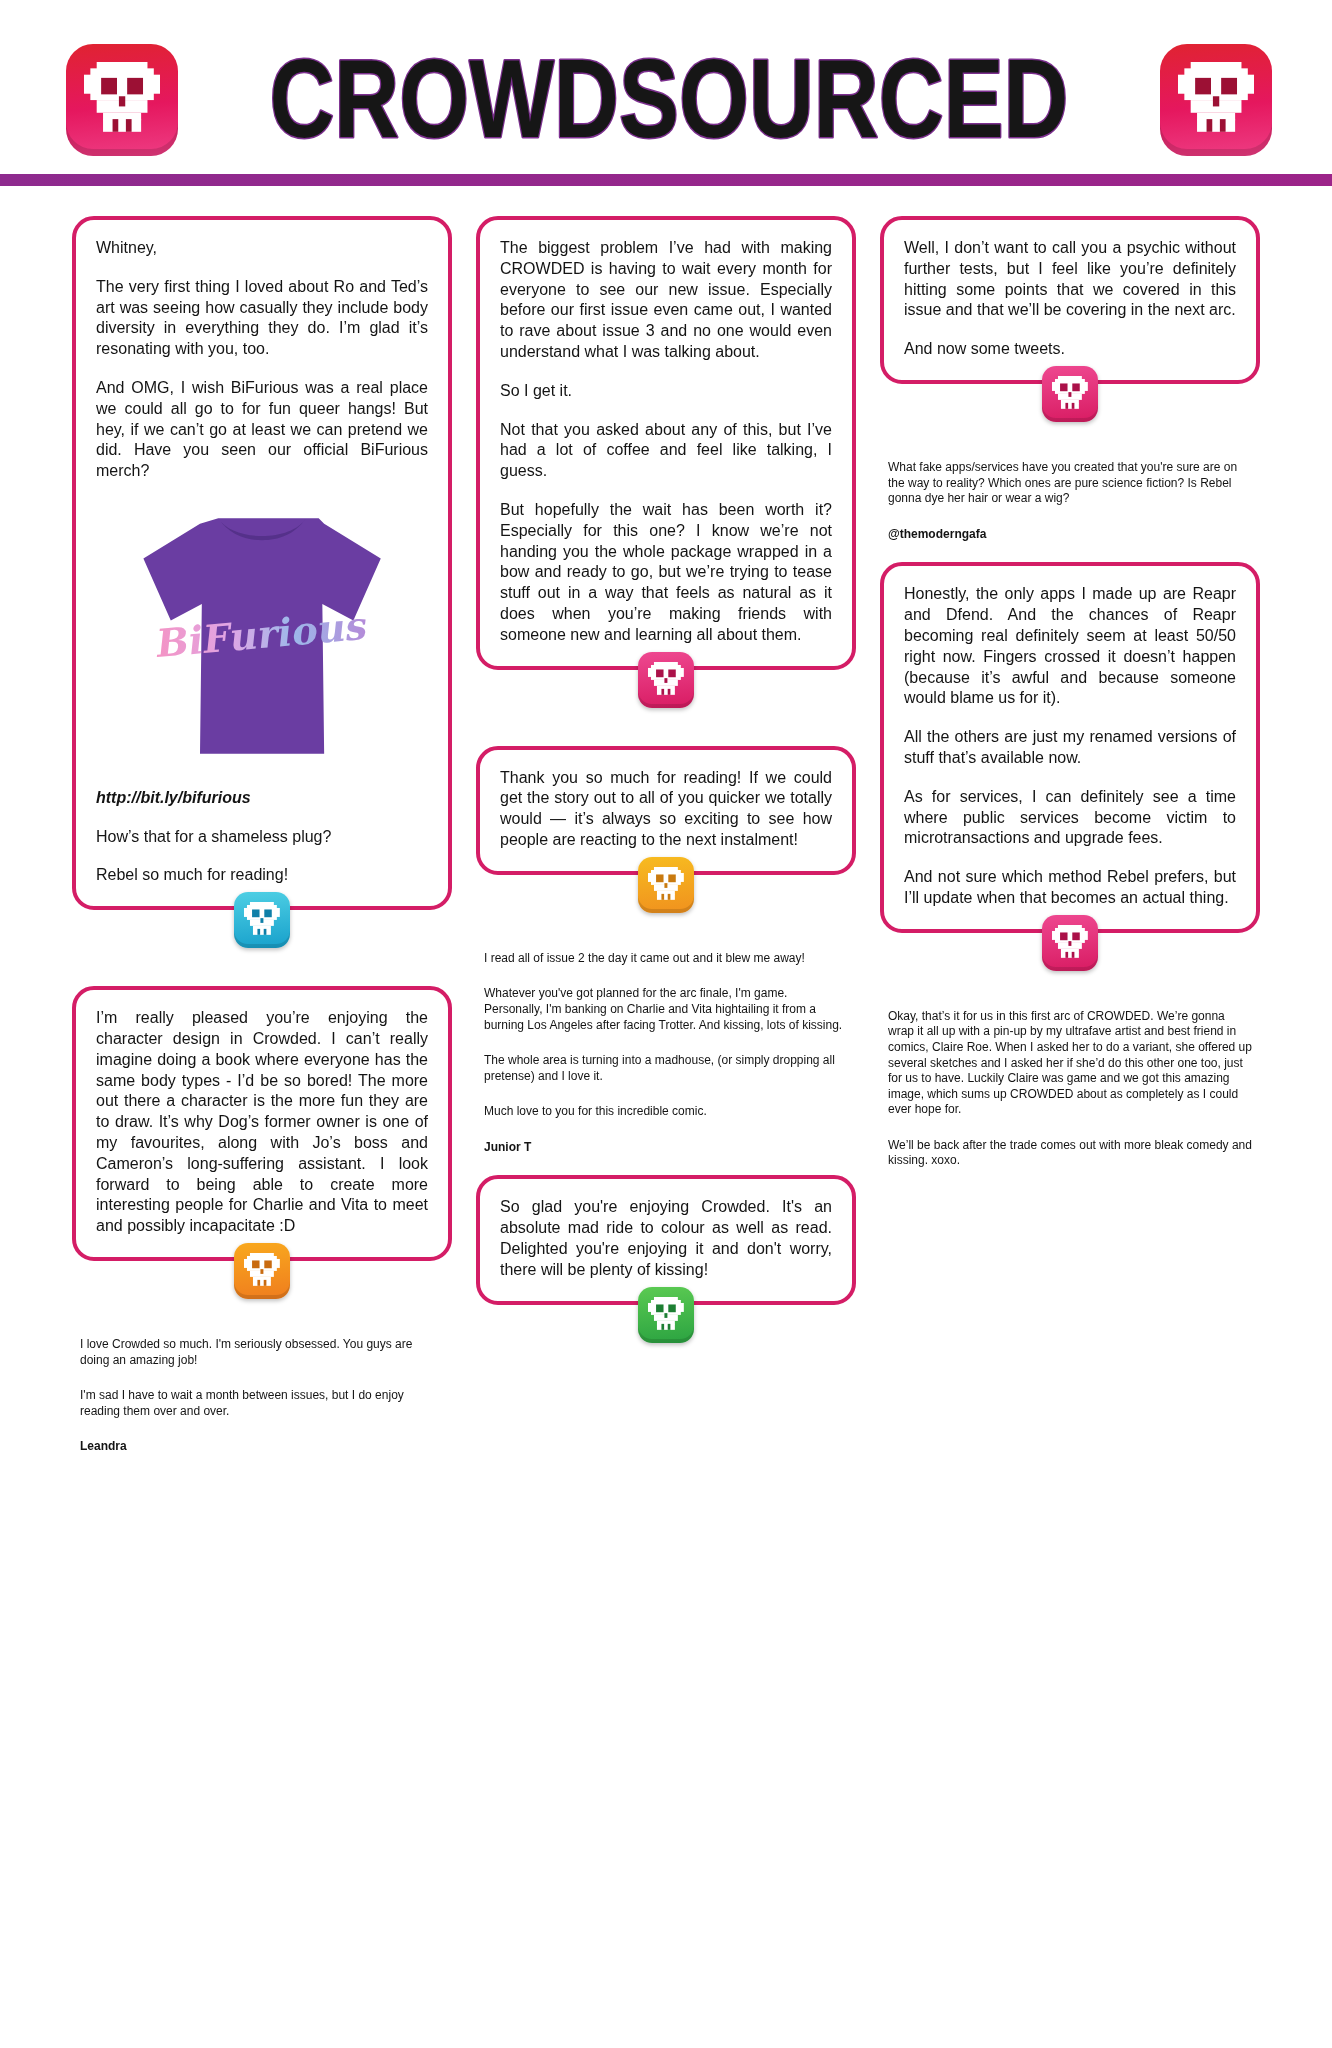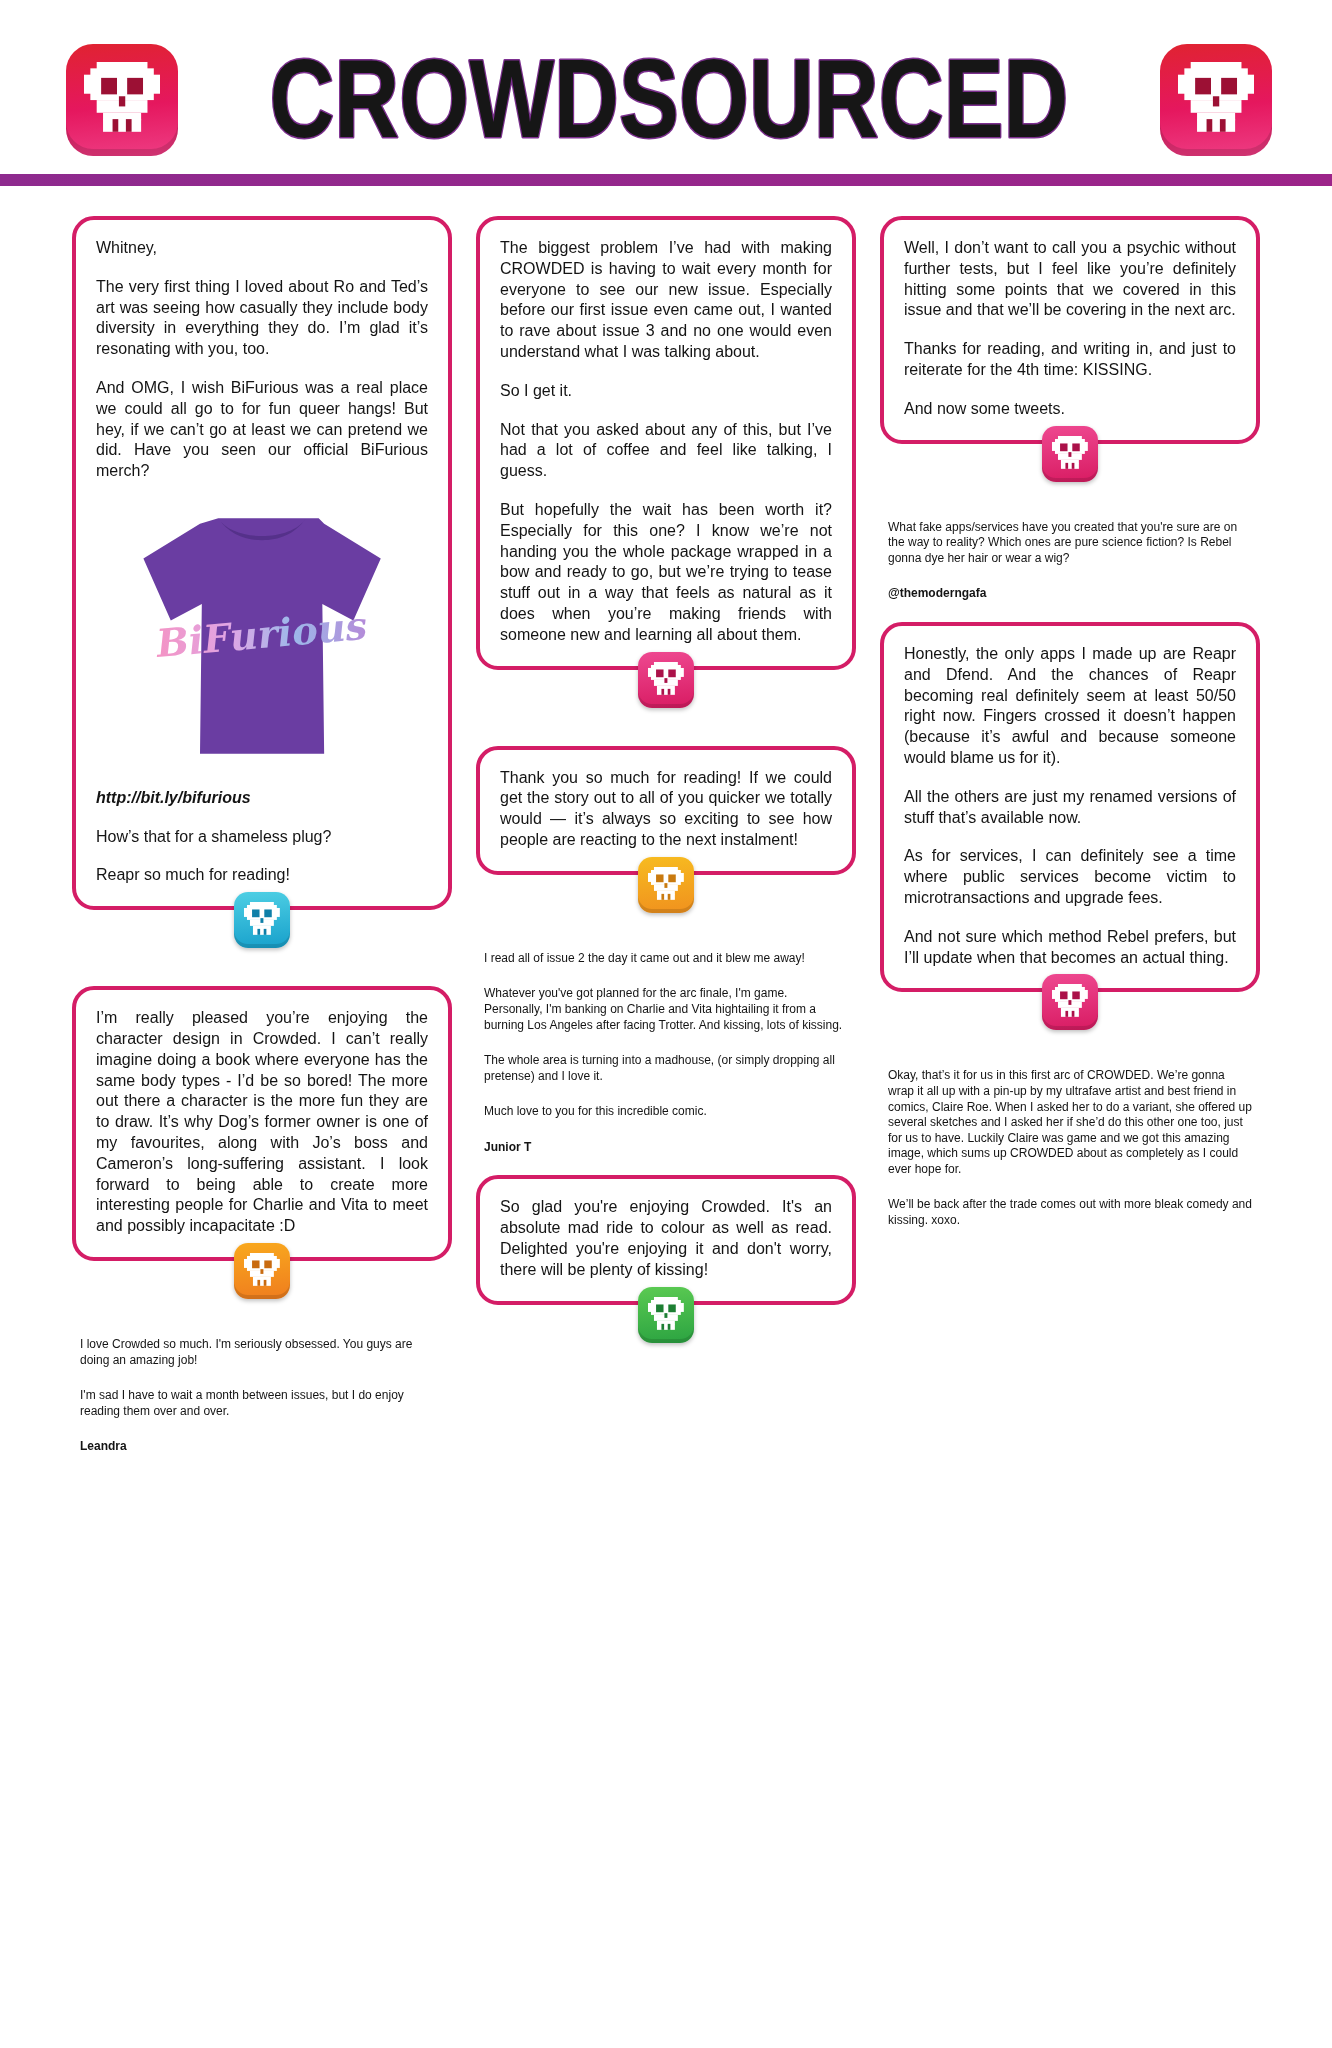--- a/index.html
+++ b/index.html
@@ -129,21 +129,21 @@
               </linearGradient>
             </defs>
             <path d="M112 20 L222 20 L228 26 L290 64 L260 132 L226 114 L228 278 L92 278 L94 114 L60 132 L30 64 L92 26 Z" fill="#6a3da2"></path>
             <path d="M112 20 C 128 46, 192 46, 208 20 C 196 38, 178 44, 160 44 C 142 44, 124 38, 112 20 Z" fill="#55318a"></path>
             <text x="160" y="162" text-anchor="middle" font-family="DejaVu Serif, Liberation Serif, serif" font-size="42" font-style="italic" font-weight="bold" fill="url(#bigrad)" transform="rotate(-5 160 152)">BiFurious</text>
           </svg>
         </div>
 
         <p class="bold">http://bit.ly/bifurious</p>
         <p>How’s that for a shameless plug?</p>
-        <p>Reapr so much for reading!</p>
+        <p>Rebel so much for reading!</p>
         <div class="tail sk-teal">
           <svg viewBox="0 0 12 12">
               <use href="#skullg"></use>
             </svg>
         </div>
       </article>
 
       <article class="bubble">
         <p>I’m really pleased you’re enjoying the character design in Crowded. I can’t really imagine doing a book where everyone has the same body types - I’d be so bored! The more out there a character is the more fun they are to draw.  It’s why Dog’s former owner is one of my favourites, along with Jo’s boss and Cameron’s long-suffering assistant. I look forward to being able to create more interesting people for Charlie and Vita to meet and possibly incapacitate :D</p>
         <div class="tail sk-orange">
@@ -200,21 +200,20 @@
             </svg>
         </div>
       </article>
 
     </section>
 
     <section class="col">
 
       <article class="bubble">
         <p>Well, I don’t want to call you a psychic without further tests, but I feel like you’re definitely hitting some points that we covered in this issue and that we’ll be covering in the next arc.</p>
-        <p>Thanks for reading, and writing in, and just to reiterate for the 4th time: KISSING.</p>
         <p>And now some tweets.</p>
         <div class="tail sk-pink">
           <svg viewBox="0 0 12 12">
               <use href="#skullg"></use>
             </svg>
         </div>
       </article>
 
       <div class="letter">
         <p>What fake apps/services have you created that you're sure are on the way to reality? Which ones are pure science fiction? Is Rebel gonna dye her hair or wear a wig?</p>

